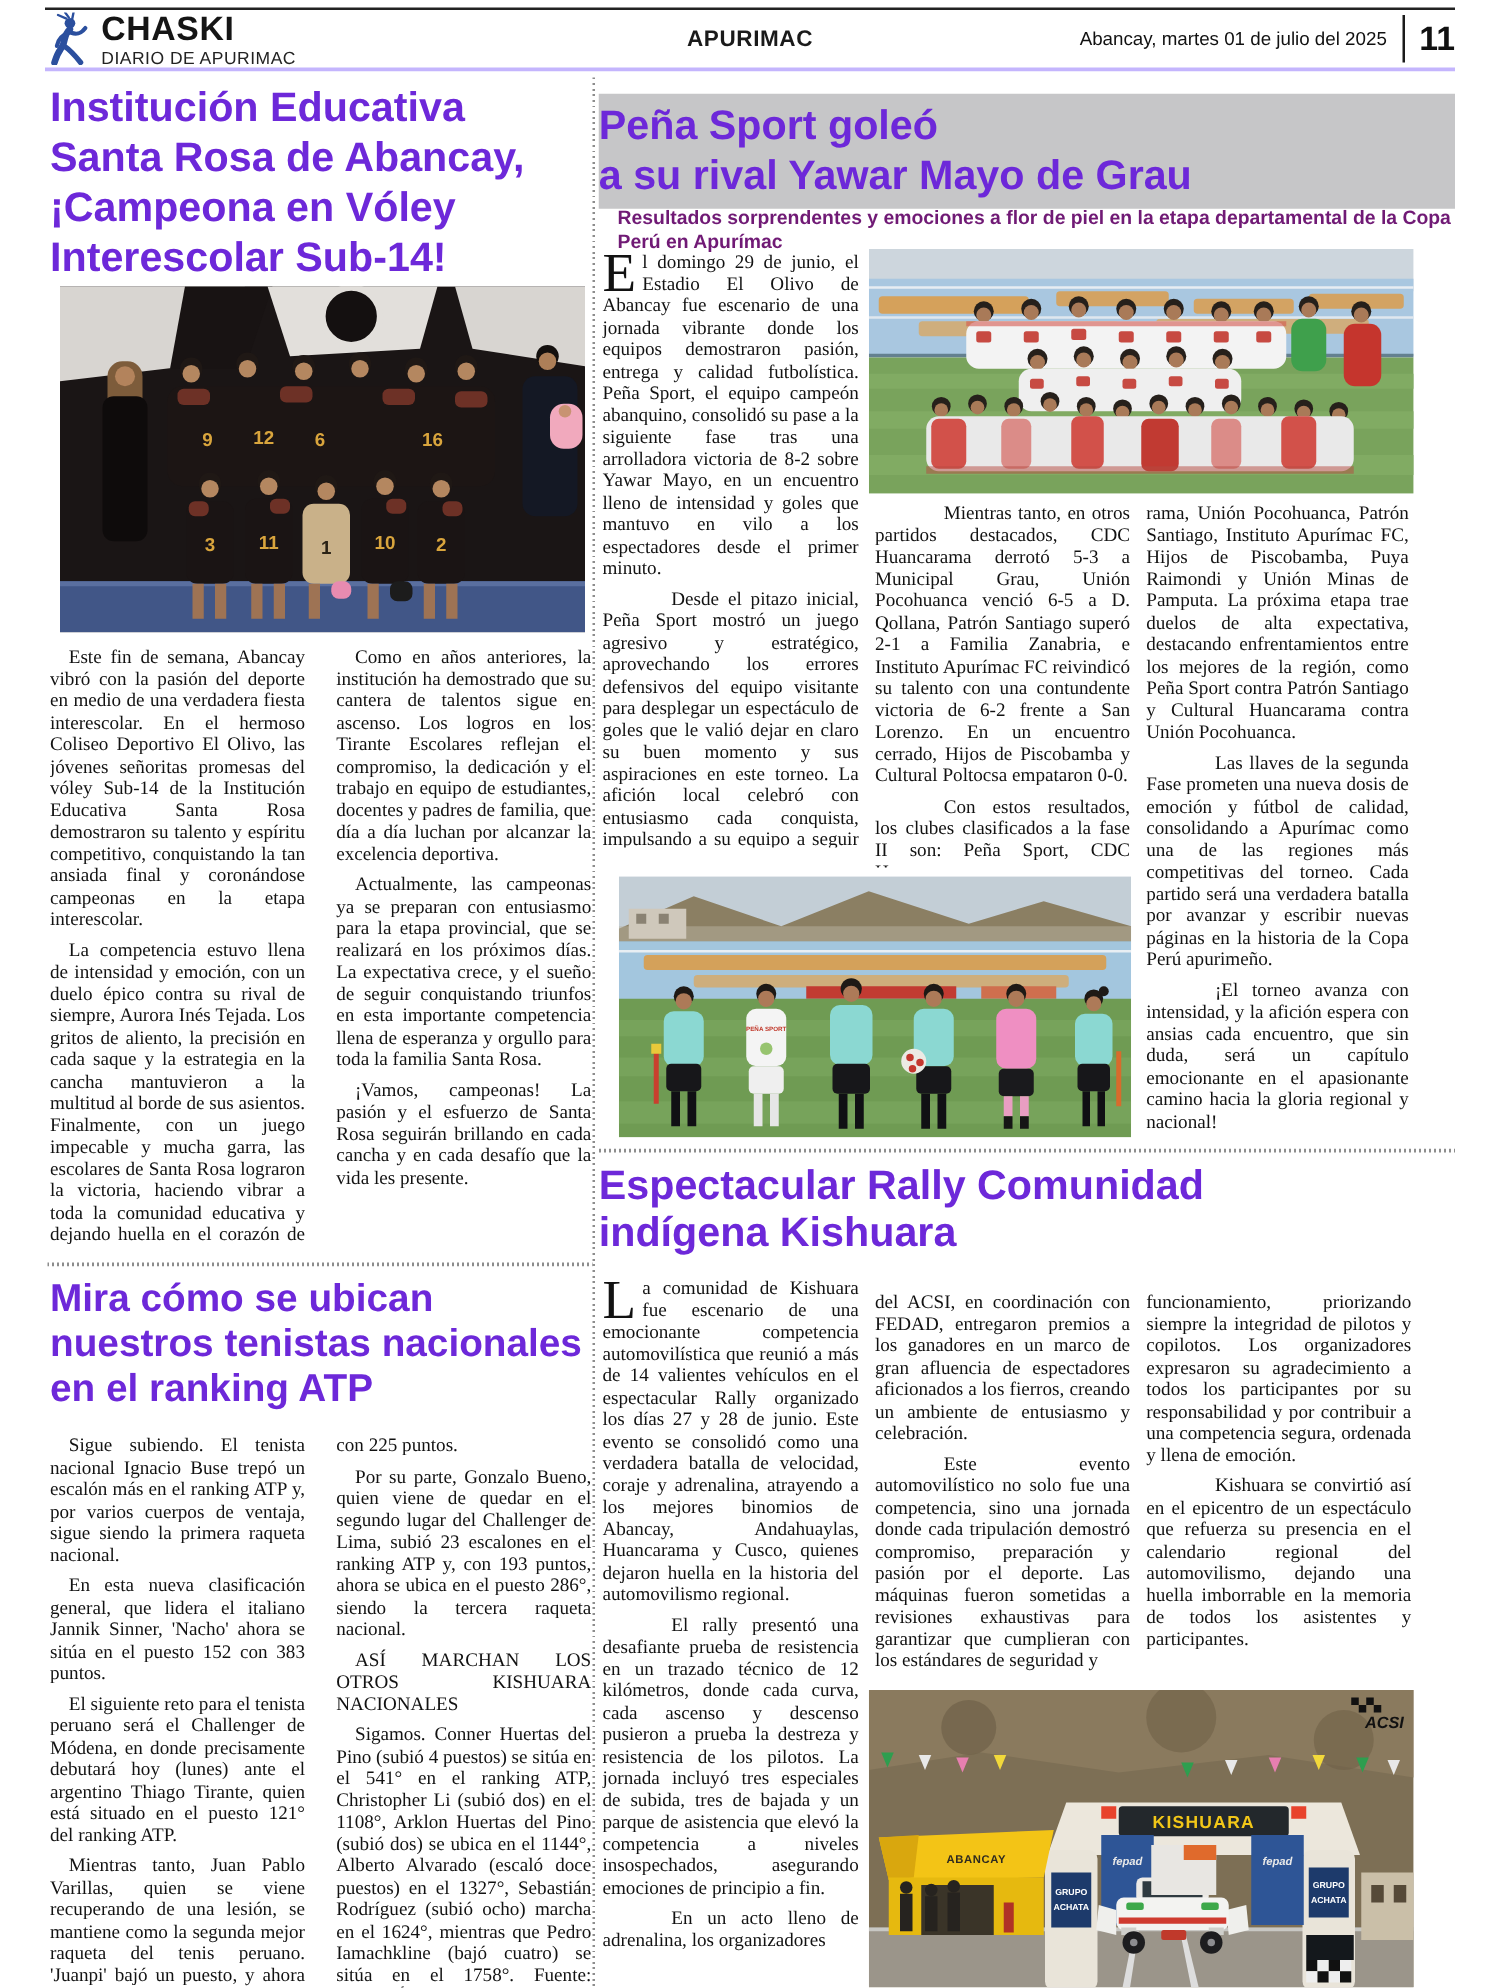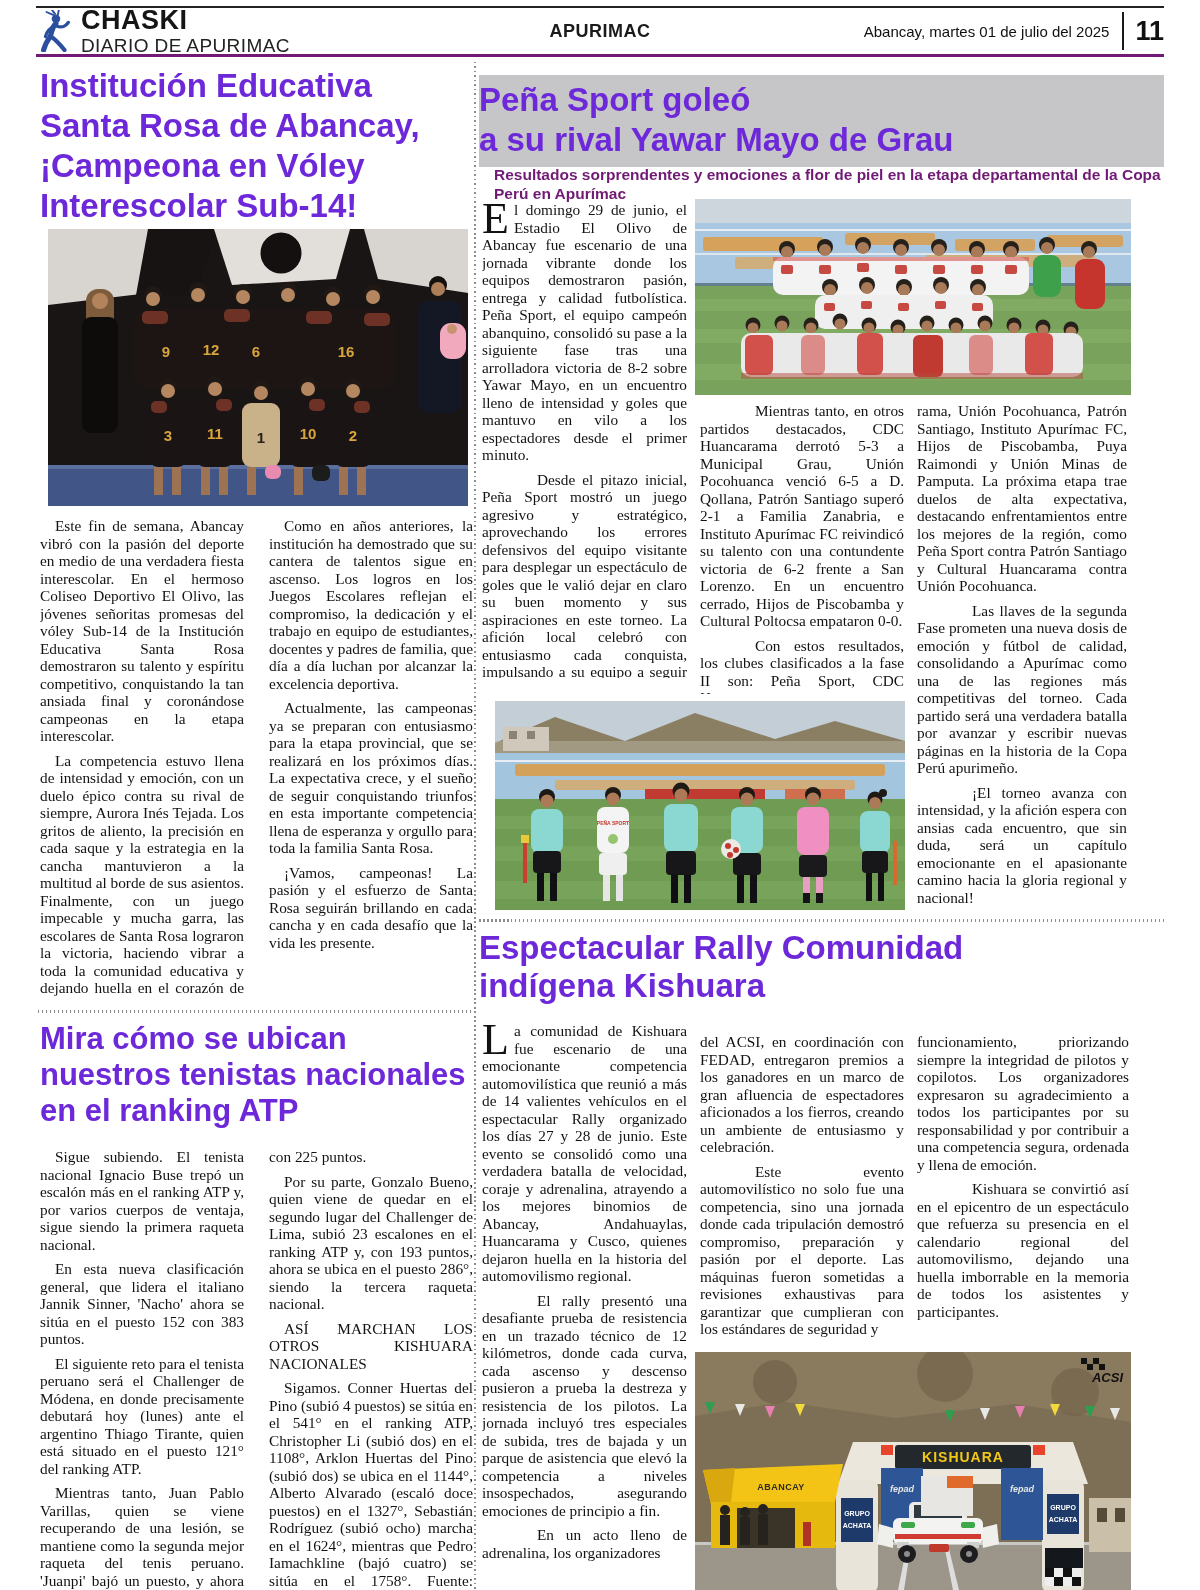--- a/index.html
+++ b/index.html
@@ -1,24 +1,24 @@
 <!DOCTYPE html>
 <html><head>
 <meta charset="utf-8">
 <style>
   html,body{margin:0;padding:0;background:#fff;}
   body{width:1200px;height:1590px;position:relative;font-family:"Liberation Serif",serif;color:#141414;overflow:hidden;}
   .page{position:absolute;inset:0;background:#fff;}
 
   
-  .masthead{position:absolute;left:36px;top:6px;width:1128px;height:46px;border-top:2px solid #222;border-bottom:3px solid #701a75;display:flex;align-items:center;font-family:"Liberation Sans",sans-serif;}
+  .masthead{position:absolute;left:36px;top:6px;width:1128px;height:46px;border-top:2px solid #222;border-bottom:3px solid #c4b5fd;display:flex;align-items:center;font-family:"Liberation Sans",sans-serif;}
   .brand-block{display:flex;align-items:center;gap:7px;}
   .brand-text{display:flex;flex-direction:column;line-height:1;}
   .brand-name{font-weight:bold;font-size:27px;color:#151515;letter-spacing:.5px;}
-  .brand-sub{font-size:19px;color:#222;margin-top:2px;letter-spacing:.4px;}
+  .brand-sub{font-size:14px;color:#222;margin-top:2px;letter-spacing:.4px;}
   .section-title{position:absolute;left:50%;transform:translateX(-50%);font-weight:bold;font-size:18px;color:#1a1a1a;letter-spacing:.5px;}
   .header-right{margin-left:auto;display:flex;align-items:center;height:100%;}
   .date{font-size:15px;color:#111;}
   .pnum-sep{width:0;border-left:2px solid #1a1a1a;height:38px;margin:0 11px 0 13px;}
   .page-num{font-weight:bold;font-size:27px;color:#111;}
 
   
   .dots-h{position:absolute;height:3px;background-image:repeating-linear-gradient(90deg,#8d8d8d 0 1.5px,transparent 1.5px 4px);}
   .dots-v{position:absolute;width:2px;background-image:repeating-linear-gradient(180deg,#8d8d8d 0 1.5px,transparent 1.5px 4.5px);}
 
@@ -169,21 +169,21 @@
         <rect x="309" y="238" width="9" height="28" fill="#9e7354"></rect>
     </svg>
   </div>
 
   <div class="col-abs twocol" style="left:40px;top:517px;width:433px;height:480px;">
     <div class="c">
       <p>Este fin de semana, Abancay vibró con la pasión del deporte en medio de una verdadera fiesta interescolar. En el hermoso Coliseo Deportivo El Olivo, las jóvenes señoritas promesas del vóley Sub-14 de la Institución Educativa Santa Rosa demostraron su talento y espíritu competitivo, conquistando la tan ansiada final y coronándose campeonas en la etapa interescolar.</p>
       <p>La competencia estuvo llena de intensidad y emoción, con un duelo épico contra su rival de siempre, Aurora Inés Tejada. Los gritos de aliento, la precisión en cada saque y la estrategia en la cancha mantuvieron a la multitud al borde de sus asientos. Finalmente, con un juego impecable y mucha garra, las escolares de Santa Rosa lograron la victoria, haciendo vibrar a toda la comunidad educativa y dejando huella en el corazón de los espectadores.</p>
     </div>
     <div class="c">
-      <p>Como en años anteriores, la institución ha demostrado que su cantera de talentos sigue en ascenso. Los logros en los Juegos Escolares reflejan el compromiso, la dedicación y el trabajo en equipo de estudiantes, docentes y padres de familia, que día a día luchan por alcanzar la excelencia deportiva.</p>
+      <p>Como en años anteriores, la institución ha demostrado que su cantera de talentos sigue en ascenso. Los logros en los Tirante Escolares reflejan el compromiso, la dedicación y el trabajo en equipo de estudiantes, docentes y padres de familia, que día a día luchan por alcanzar la excelencia deportiva.</p>
       <p>Actualmente, las campeonas ya se preparan con entusiasmo para la etapa provincial, que se realizará en los próximos días. La expectativa crece, y el sueño de seguir conquistando triunfos en esta importante competencia llena de esperanza y orgullo para toda la familia Santa Rosa.</p>
       <p>¡Vamos, campeonas! La pasión y el esfuerzo de Santa Rosa seguirán brillando en cada cancha y en cada desafío que la vida les presente.</p>
     </div>
   </div>
 
   <div class="headline hl-band">
     <div>Peña Sport goleó</div>
     <div>a su rival Yawar Mayo de Grau</div>
   </div>
   <div class="hl-sub">Resultados sorprendentes y emociones a flor de piel en la etapa departamental de la Copa Perú en Apurímac</div>

